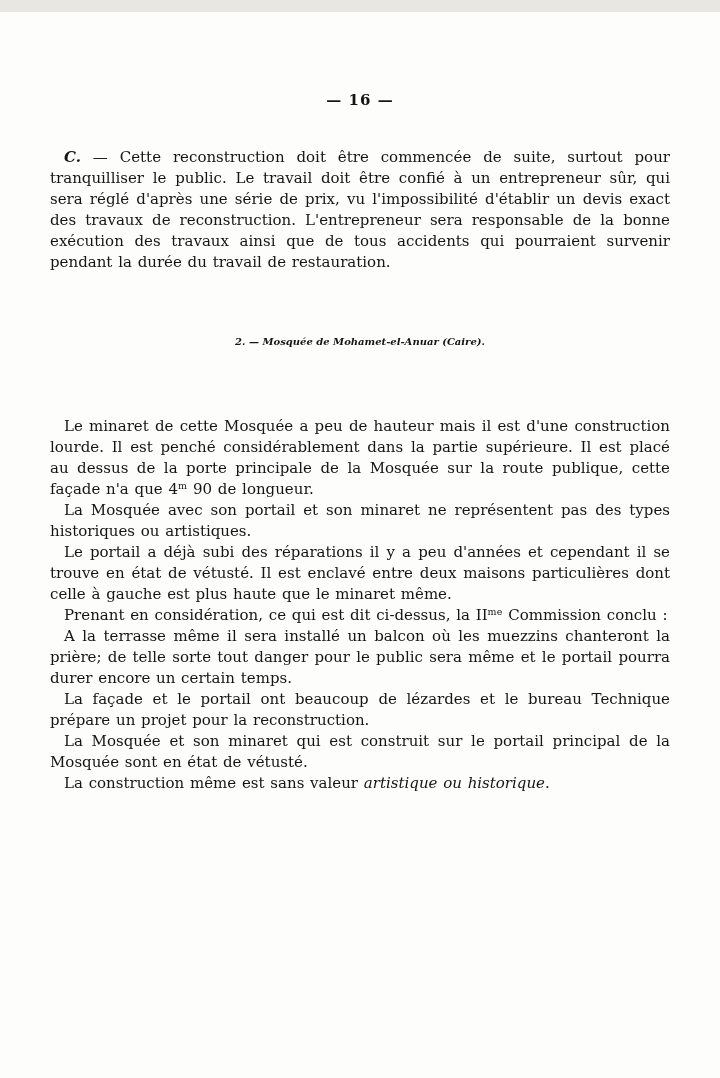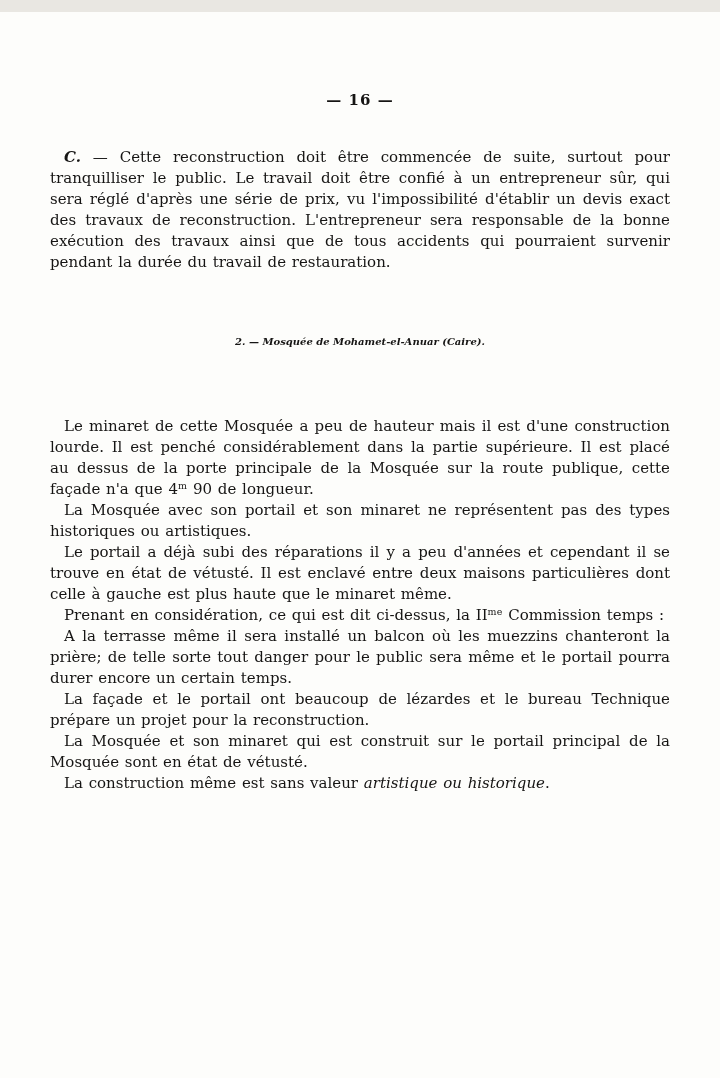--- a/index.html
+++ b/index.html
@@ -66,21 +66,21 @@
   <p class="para"><span class="lead-label">C.</span><span> — Cette reconstruction doit être commencée de suite, surtout pour tranquilliser le public. Le travail doit être confié à un entrepreneur sûr, qui sera réglé d'après une série de prix, vu l'impossibilité d'établir un devis exact des travaux de reconstruction. L'entrepreneur sera responsable de la bonne exécution des travaux ainsi que de tous accidents qui pourraient survenir pendant la durée du travail de restauration.</span></p>
 
   <h2 class="section-heading">2. — Mosquée de Mohamet-el-Anuar (Caire).</h2>
 
   <p class="para">Le minaret de cette Mosquée a peu de hauteur mais il est d'une construction lourde. Il est penché considérablement dans la partie supérieure. Il est placé au dessus de la porte principale de la Mosquée sur la route publique, cette façade n'a que 4ᵐ 90 de longueur.</p>
 
   <p class="para">La Mosquée avec son portail et son minaret ne représentent pas des types historiques ou artistiques.</p>
 
   <p class="para">Le portail a déjà subi des réparations il y a peu d'années et cependant il se trouve en état de vétusté. Il est enclavé entre deux maisons particulières dont celle à gauche est plus haute que le minaret même.</p>
 
-  <p class="para">Prenant en considération, ce qui est dit ci-dessus, la IIᵐᵉ Commission temps :</p>
+  <p class="para">Prenant en considération, ce qui est dit ci-dessus, la IIᵐᵉ Commission conclu :</p>
 
 
   <p class="para">A la terrasse même il sera installé un balcon où les muezzins chanteront la prière; de telle sorte tout danger pour le public sera même et le portail pourra durer encore un certain temps.</p>
 
 
   <p class="para">La façade et le portail ont beaucoup de lézardes et le bureau Technique prépare un projet pour la reconstruction.</p>
 
   <p class="para">La Mosquée et son minaret qui est construit sur le portail principal de la Mosquée sont en état de vétusté.</p>
 
   <p class="para"><span>La construction même est sans valeur </span><em class="inline-italic">artistique ou historique</em><span>.</span></p>

